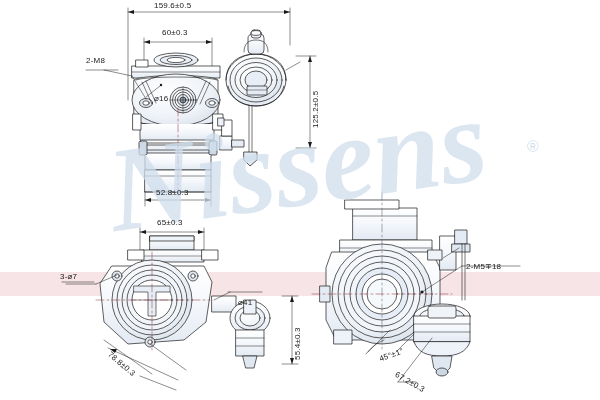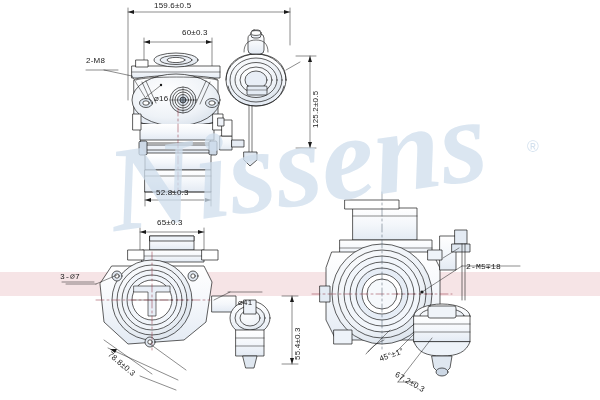--- a/index.html
+++ b/index.html
@@ -332,39 +332,39 @@
     </g>
   </svg>
 
   <svg class="wm" width="600" height="400" viewBox="0 0 600 400">
     <text x="300" y="205" text-anchor="middle" font-family="Liberation Serif, serif" font-size="120" font-style="italic" font-weight="bold" fill="#cfdeed" opacity="0.75" transform="rotate(-8 300 185)">Nissens</text>
     <text x="527" y="152" font-family="Liberation Sans, sans-serif" font-size="16" fill="#cfdeed" opacity="0.9">®</text>
   </svg>
 
   <div class="dimtext" style="left:154px;top:1px;">159.6±0.5</div>
 
-  <div class="dimtext" style="left:162px;top:28px;margin-left:20px;">60±0.3</div>
+  <div class="dimtext" style="left:162px;top:28px;">60±0.3</div>
 
   <div class="dimtext" style="left:78px;top:56px;padding-left:8px;">2-M8</div>
 
   <div class="dimtext" style="left:140px;top:94px;padding-left:14px;">⌀16</div>
 
   <div class="dimtext rot90" style="left:311px;top:128px;">125.2±0.5</div>
 
   <div class="dimtext" style="left:156px;top:188px;">52.8±0.3</div>
 
   <div class="dimtext" style="left:157px;top:218px;">65±0.3</div>
 
-  <div class="dimtext" style="left:60px;top:272px;font-family:Liberation Mono, monospace;">3-⌀7</div>
+  <div class="dimtext" style="left:60px;top:272px;">3-⌀7</div>
 
   <div class="dimtext" style="left:238px;top:298px;">⌀41</div>
 
   <div class="dimtext rot90" style="left:293px;top:360px;">55.4±0.3</div>
 
   <div class="dimtext rot40" style="left:112px;top:350px;">78.8±0.3</div>
 
-  <div class="dimtext" style="left:466px;top:262px;font-family:Liberation Mono, monospace;">2-M5∓18</div>
+  <div class="dimtext" style="left:466px;top:262px;">2-M5∓18</div>
 
   <div class="dimtext rotm20" style="left:378px;top:355px;">45°±1°</div>
 
   <div class="dimtext rot30" style="left:398px;top:370px;">67.2±0.3</div>
 
 </div>
 
 </body></html>

